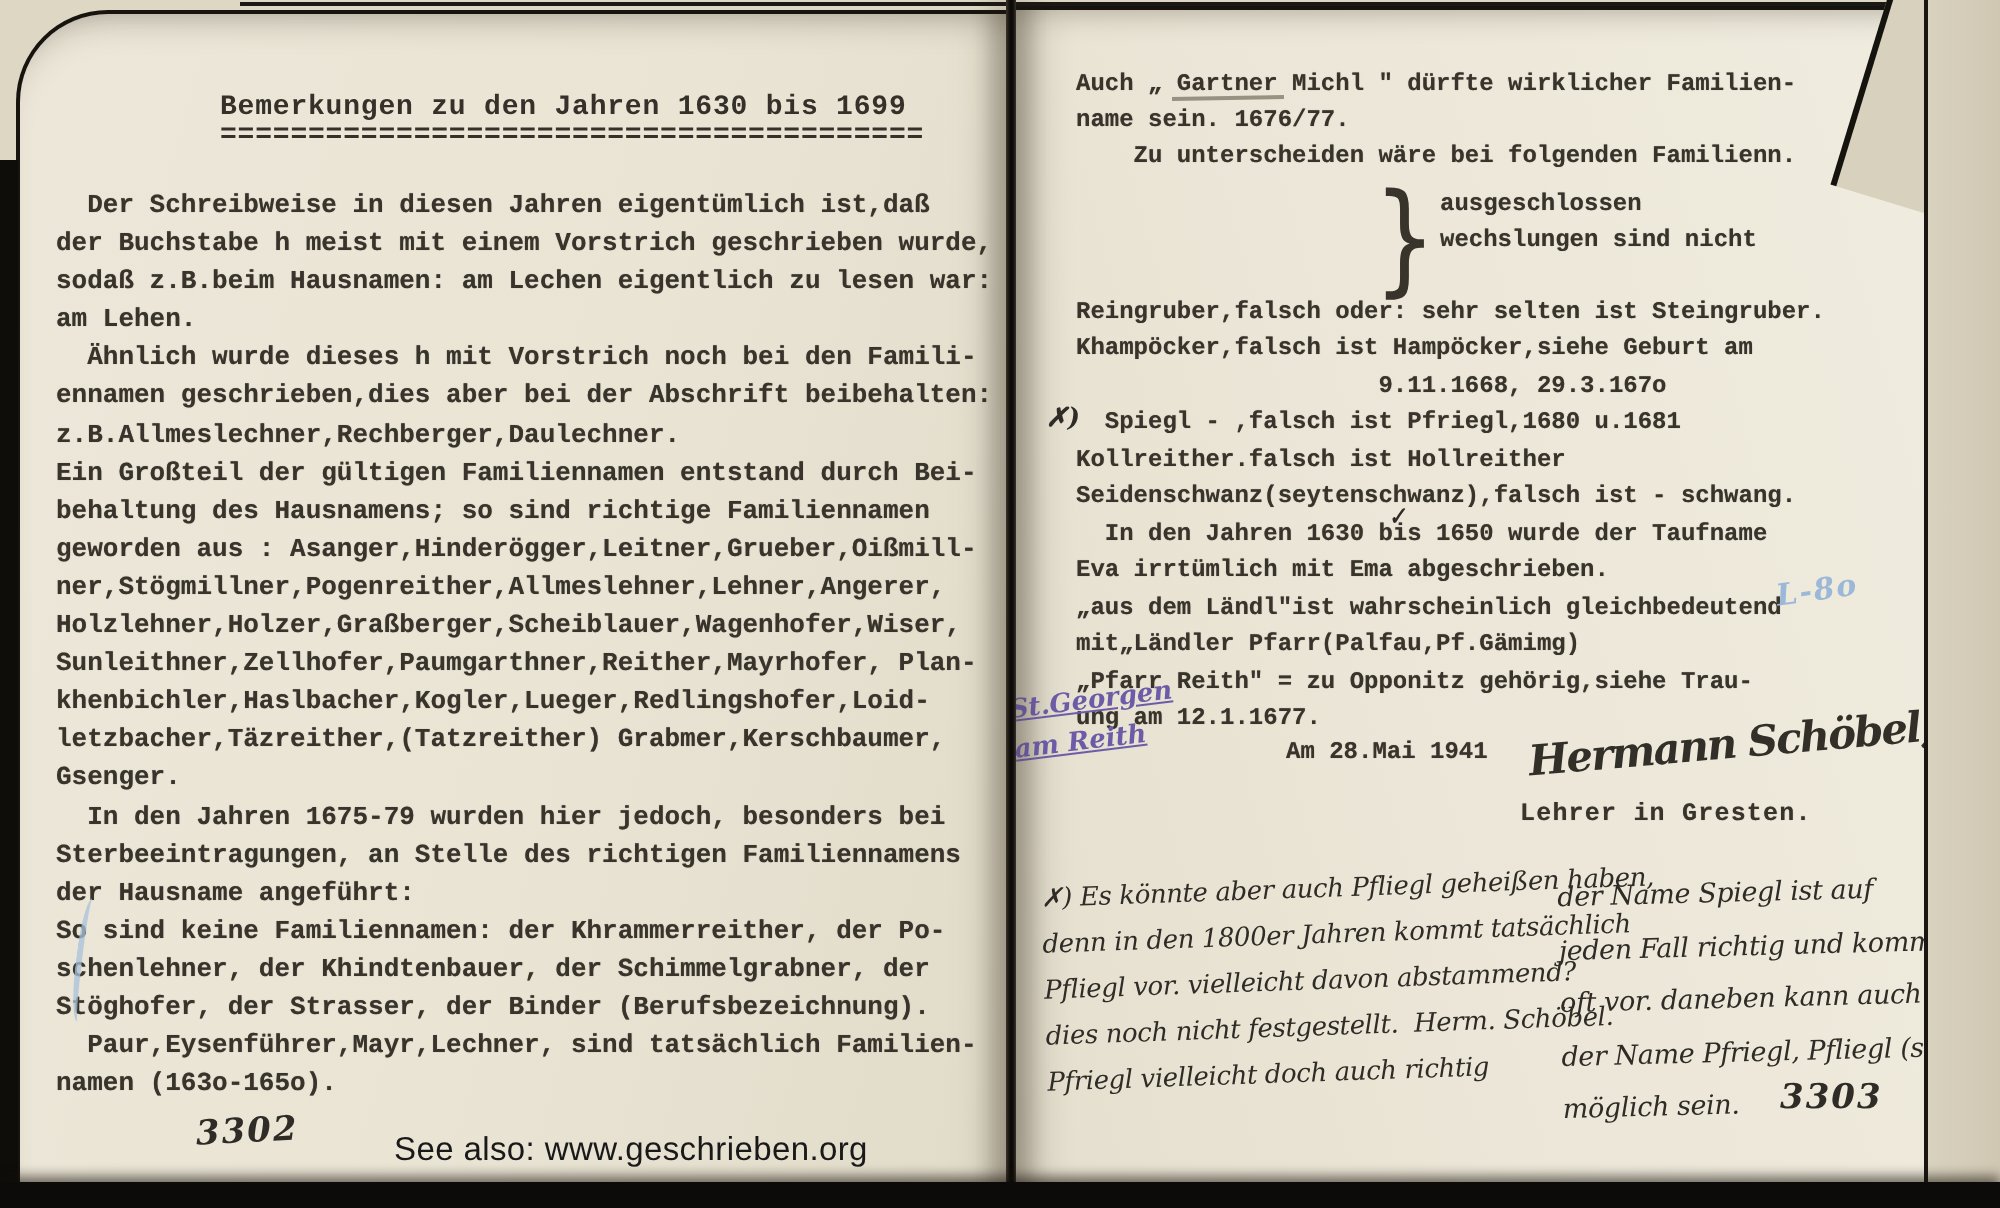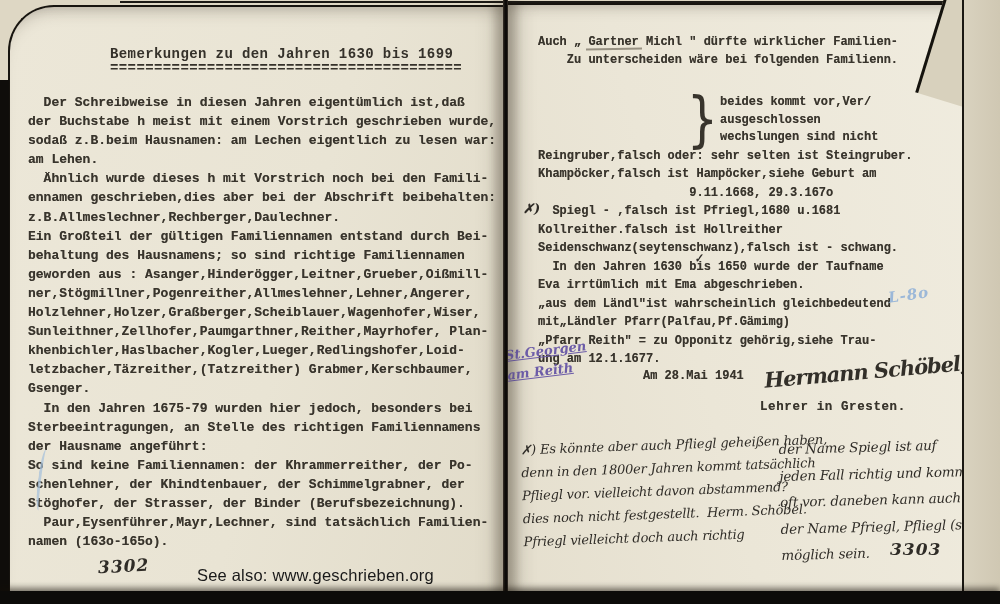--- a/index.html
+++ b/index.html
@@ -78,25 +78,25 @@
   <div class="page page-left">
     <div class="title">Bemerkungen zu den Jahren 1630 bis 1699</div>
     <div class="title-underline">========================================</div>
     <div class="typed body-left"><div class="tline">  Der Schreibweise in diesen Jahren eigentümlich ist,daß</div><div class="tline">der Buchstabe h meist mit einem Vorstrich geschrieben wurde,</div><div class="tline">sodaß z.B.beim Hausnamen: am Lechen eigentlich zu lesen war:</div><div class="tline">am Lehen.</div><div class="tline">  Ähnlich wurde dieses h mit Vorstrich noch bei den Famili-</div><div class="tline">ennamen geschrieben,dies aber bei der Abschrift beibehalten:</div><div class="tline">z.B.Allmeslechner,Rechberger,Daulechner.</div><div class="tline">Ein Großteil der gültigen Familiennamen entstand durch Bei-</div><div class="tline">behaltung des Hausnamens; so sind richtige Familiennamen</div><div class="tline">geworden aus : Asanger,Hinderögger,Leitner,Grueber,Oißmill-</div><div class="tline">ner,Stögmillner,Pogenreither,Allmeslehner,Lehner,Angerer,</div><div class="tline">Holzlehner,Holzer,Graßberger,Scheiblauer,Wagenhofer,Wiser,</div><div class="tline">Sunleithner,Zellhofer,Paumgarthner,Reither,Mayrhofer, Plan-</div><div class="tline">khenbichler,Haslbacher,Kogler,Lueger,Redlingshofer,Loid-</div><div class="tline">letzbacher,Täzreither,(Tatzreither) Grabmer,Kerschbaumer,</div><div class="tline">Gsenger.</div><div class="tline">  In den Jahren 1675-79 wurden hier jedoch, besonders bei</div><div class="tline">Sterbeeintragungen, an Stelle des richtigen Familiennamens</div><div class="tline">der Hausname angeführt:</div><div class="tline">So sind keine Familiennamen: der Khrammerreither, der Po-</div><div class="tline">schenlehner, der Khindtenbauer, der Schimmelgrabner, der</div><div class="tline">Stöghofer, der Strasser, der Binder (Berufsbezeichnung).</div><div class="tline">  Paur,Eysenführer,Mayr,Lechner, sind tatsächlich Familien-</div><div class="tline">namen (163o-165o).</div></div>
     <div class="blue-stroke"></div>
     <div class="hw num3302">3302</div>
     <div class="overlay-url">See also: www.geschrieben.org</div>
   </div>
 
   <div class="page page-right">
-    <div class="typed blockA"><div class="tline">Auch „ Gartner Michl " dürfte wirklicher Familien-</div><div class="tline">    Zu unterscheiden wäre bei folgenden Familienn.</div></div>
+    <div class="typed blockA"><div class="tline">Auch „ Gartner Michl " dürfte wirklicher Familien-</div><div class="tline">name sein. 1676/77.</div><div class="tline">    Zu unterscheiden wäre bei folgenden Familienn.</div></div>
     <div class="gartner-underline"></div>
 
     <div class="brace-glyph">}</div>
-    <div class="typed brace-right"><div class="tline">beides kommt vor,Ver/</div><div class="tline">ausgeschlossen</div><div class="tline">wechslungen sind nicht</div></div>
+    <div class="typed brace-right"><div class="tline">ausgeschlossen</div><div class="tline">wechslungen sind nicht</div></div>
 
     <div class="typed blockB"><div class="tline">Reingruber,falsch oder: sehr selten ist Steingruber.</div><div class="tline">Khampöcker,falsch ist Hampöcker,siehe Geburt am</div><div class="tline">                     9.11.1668, 29.3.167o</div><div class="tline">  Spiegl - ,falsch ist Pfriegl,1680 u.1681</div><div class="tline">Kollreither.falsch ist Hollreither</div><div class="tline">Seidenschwanz(seytenschwanz),falsch ist - schwang.</div><div class="tline">  In den Jahren 1630 bis 1650 wurde der Taufname</div><div class="tline">Eva irrtümlich mit Ema abgeschrieben.</div><div class="tline">„aus dem Ländl"ist wahrscheinlich gleichbedeutend</div><div class="tline">mit„Ländler Pfarr(Palfau,Pf.Gämimg)</div><div class="tline">„Pfarr Reith" = zu Opponitz gehörig,siehe Trau-</div><div class="tline">ung am 12.1.1677.</div></div>
 
     <div class="hw spiegl-mark">✗)</div>
     <div class="hw caret-mark">✓</div>
     <div class="hw blue-note">L-8o</div>
     <div class="hw margin-violet">
         <div class="tline">St.Georgen</div>
         <div class="tline">am Reith</div>
       </div>

